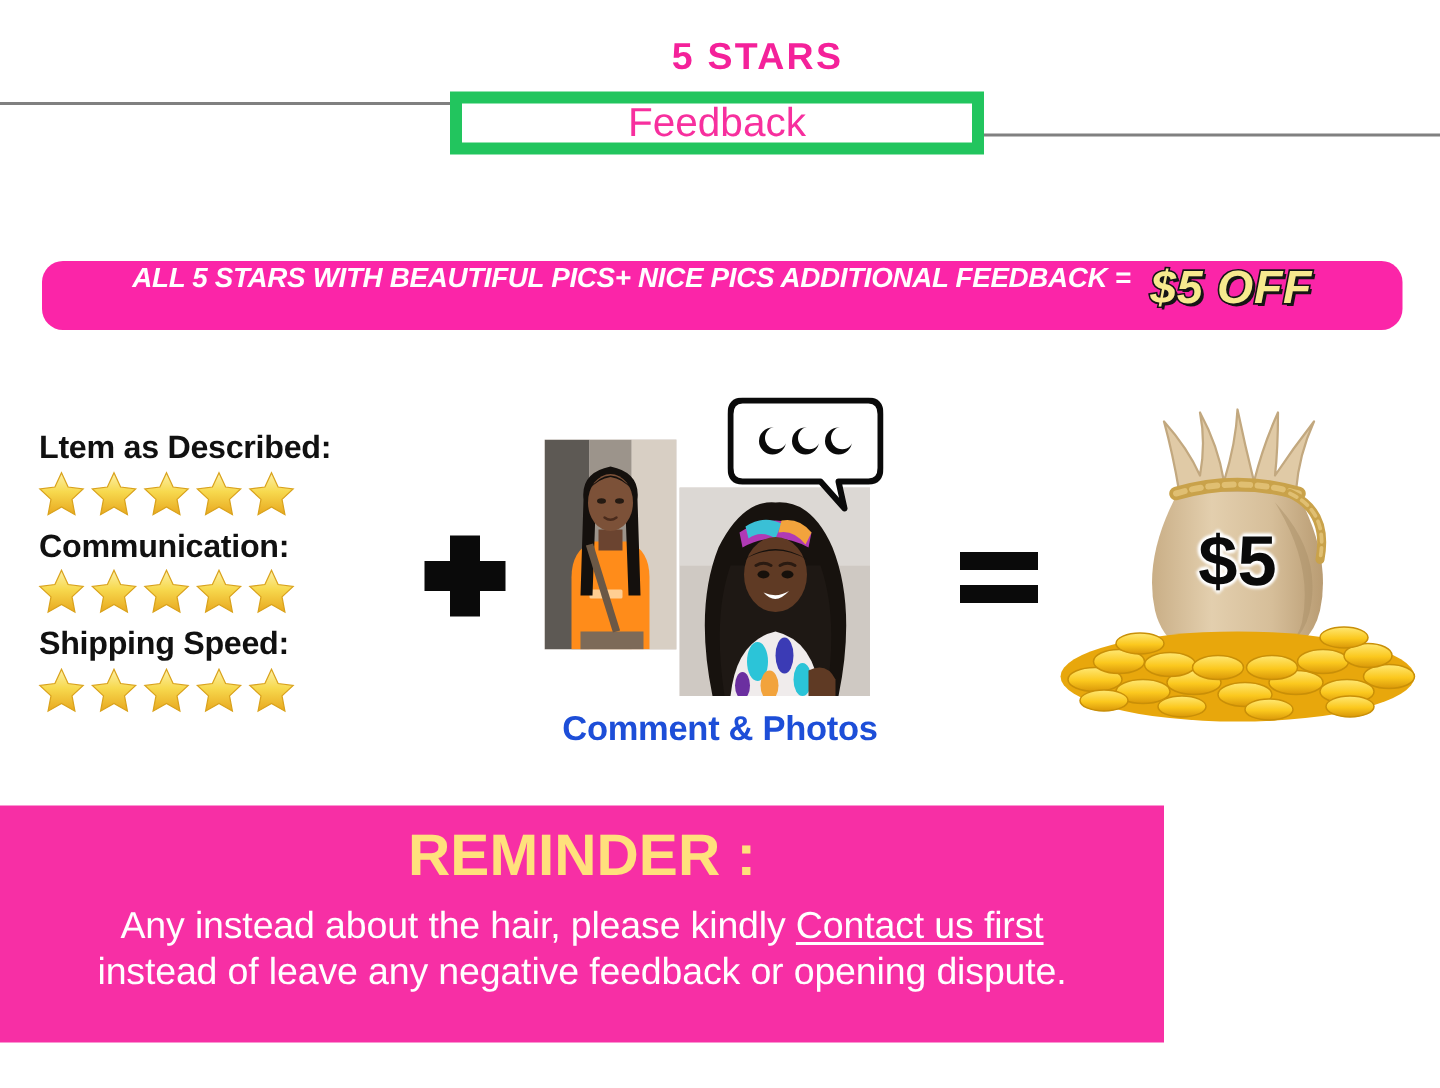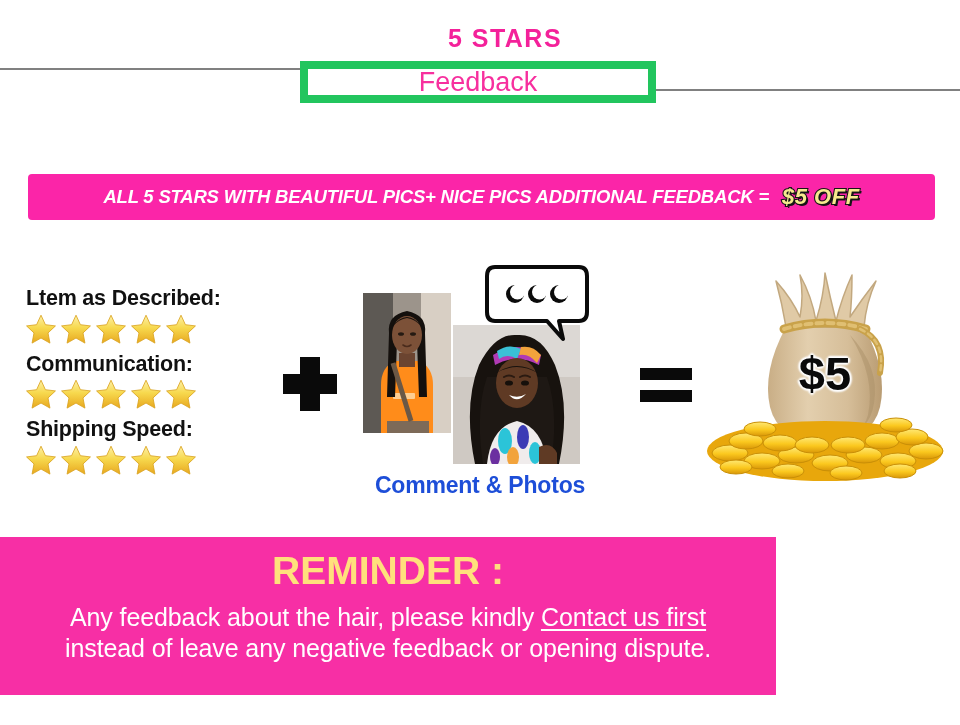--- a/index.html
+++ b/index.html
@@ -68,37 +68,37 @@
   }
 
   
   #promo-banner {
     position: absolute;
     left: 28px;
     top: 174px;
     width: 907px;
     height: 46px;
     background: #fb25a8;
-    border-radius: 4px;
+    border-radius: 14px;
     display: flex;
-    align-items: center;
+    align-items: flex-start;
     justify-content: center;
     overflow: hidden;
   }
   #promo-text {
     color: #ffffff;
     font-size: 18.5px;
     font-weight: 700;
     font-style: italic;
     letter-spacing: -0.2px;
     white-space: nowrap;
   }
   #promo-offer {
     margin-left: 13px;
-    font-size: 22px;
+    font-size: 31px;
     font-weight: 900;
     font-style: italic;
     color: #f7e98e;
     letter-spacing: 0.5px;
     white-space: nowrap;
     -webkit-text-stroke: 2.2px #151515;
     paint-order: stroke fill;
     text-shadow: 2px 2px 0 #151515;
   }
 
@@ -455,18 +455,18 @@
         <ellipse cx="146" cy="218" rx="16" ry="7"></ellipse>
         <ellipse cx="200" cy="216" rx="16" ry="7"></ellipse>
       </g>
     </svg>
     <div id="money-amount">$5</div>
   </div>
 
   <div id="reminder">
     <div id="reminder-title">REMINDER :</div>
     <div id="reminder-line-1" class="reminder-line">
-      <span>Any feedback about the hair, please kindly </span><span id="reminder-emphasis">Contact us first</span>
+      <span>Any instead about the hair, please kindly </span><span id="reminder-emphasis">Contact us first</span>
     </div>
     <div class="reminder-line">instead of leave any negative feedback or opening dispute.</div>
   </div>
 
 </div>
 
 </body></html>

